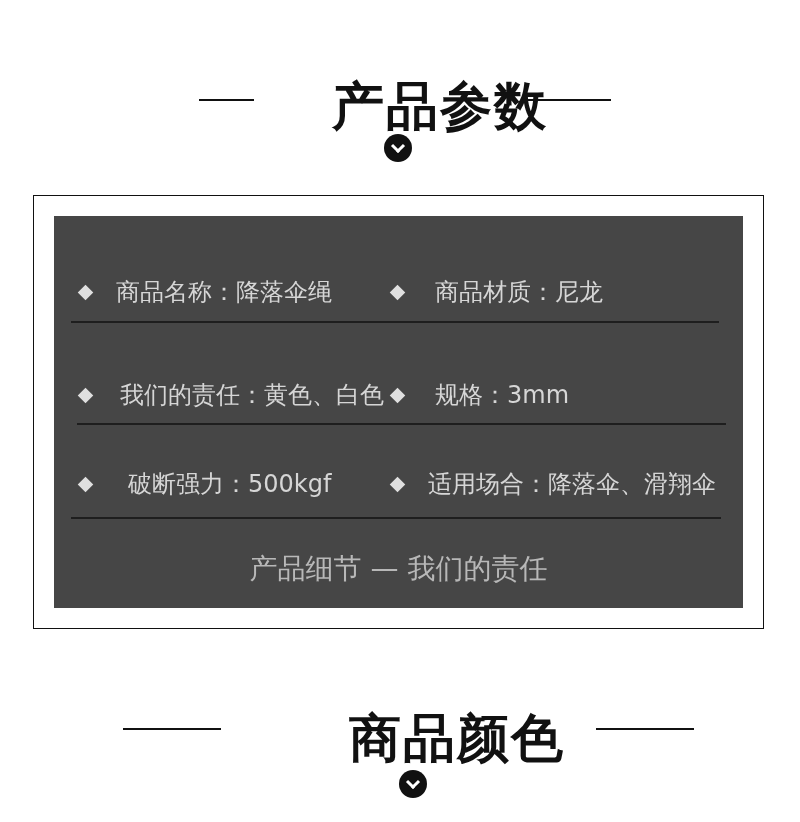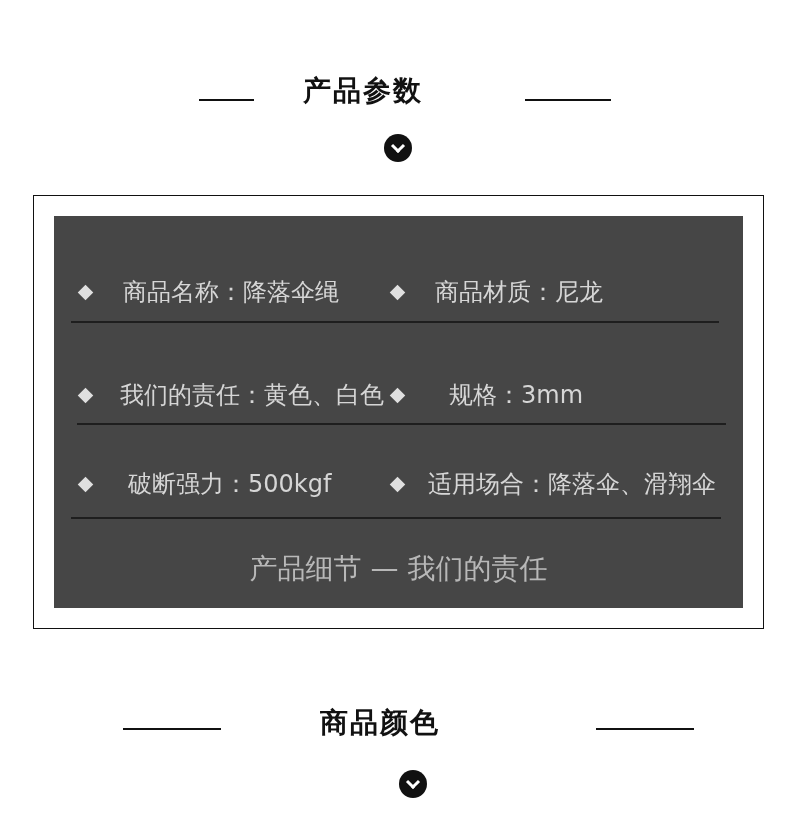--- a/index.html
+++ b/index.html
@@ -1,21 +1,21 @@
 <!DOCTYPE html>
 <html><head>
 <meta charset="utf-8">
 <style>
   * { margin: 0; padding: 0; box-sizing: border-box; }
   html, body { width: 800px; height: 822px; background: #ffffff; overflow: hidden; }
   body { position: relative; font-family: "DejaVu Sans", "Liberation Sans", sans-serif; }
 
   .section-header { position: absolute; left: 0; width: 800px; }
   .hline { position: absolute; height: 2px; background: #111; }
-  .section-title { position: absolute; font-size: 28px; font-weight: bold; color: #111; letter-spacing: 2px; white-space: nowrap; }
+  .section-title { position: absolute; font-size: 52px; font-weight: bold; color: #111; letter-spacing: 2px; white-space: nowrap; margin-left: 29px; }
   .chev { position: absolute; width: 28px; height: 28px; border-radius: 50%; background: #111; }
   .chev::after {
     content: ""; position: absolute; left: 9px; top: 7px; width: 7px; height: 7px;
     border-right: 3px solid #fff; border-bottom: 3px solid #fff; transform: rotate(45deg);
   }
 
   .frame { position: absolute; left: 33px; top: 195px; width: 731px; height: 434px; border: 1.5px solid #111; }
   .panel { position: absolute; left: 54px; top: 216px; width: 689px; height: 392px; background: #464646; }
 
   .row { position: absolute; left: 0; width: 689px; height: 40px; }
@@ -34,37 +34,37 @@
   <div class="hline" style="left:525px; top:99px; width:86px;"></div>
   <div class="chev" style="left:384px; top:134px;"></div>
 </div>
 
 <div class="frame"></div>
 <div class="panel">
 
   <div class="row" style="top:60px;">
     <div class="item" style="left:26px;">
       <span class="diamond"></span>
-      <span style="margin-left:7px;">商品名称：降落伞绳</span>
+      <span style="">商品名称：降落伞绳</span>
     </div>
     <div class="item" style="left:338px;">
       <span class="diamond"></span>
       <span style="margin-left:7px;">商品材质：尼龙</span>
     </div>
   </div>
   <div class="divider" style="left:17px; top:105px; width:648px;"></div>
 
   <div class="row" style="top:163px;">
     <div class="item" style="left:26px;">
       <span class="diamond"></span>
       <span style="margin-left:4px;">我们的责任：黄色、白色</span>
     </div>
     <div class="item" style="left:338px;">
       <span class="diamond"></span>
-      <span style="margin-left:21px;">规格：3mm</span>
+      <span style="margin-left:7px;">规格：3mm</span>
     </div>
   </div>
   <div class="divider" style="left:23px; top:207px; width:649px;"></div>
 
   <div class="row" style="top:252px;">
     <div class="item" style="left:26px;">
       <span class="diamond"></span>
       <span style="margin-left:12px;">破断强力：500kgf</span>
     </div>
     <div class="item" style="left:338px;">

